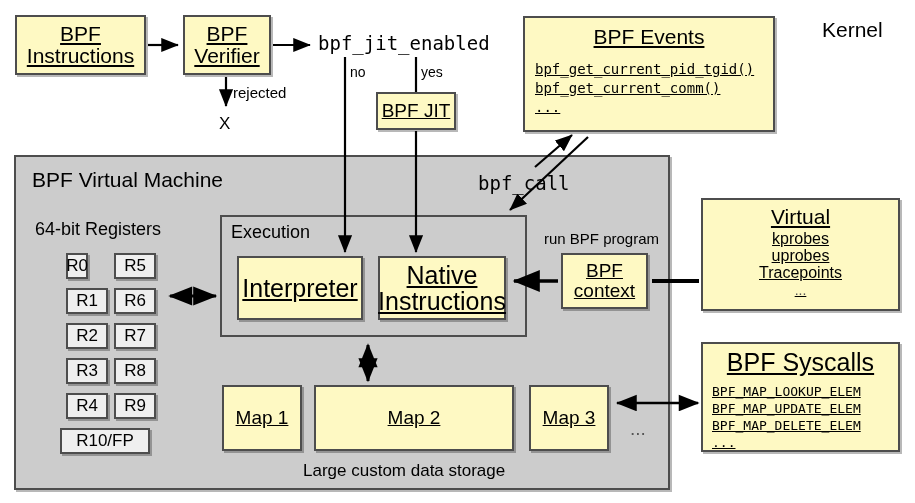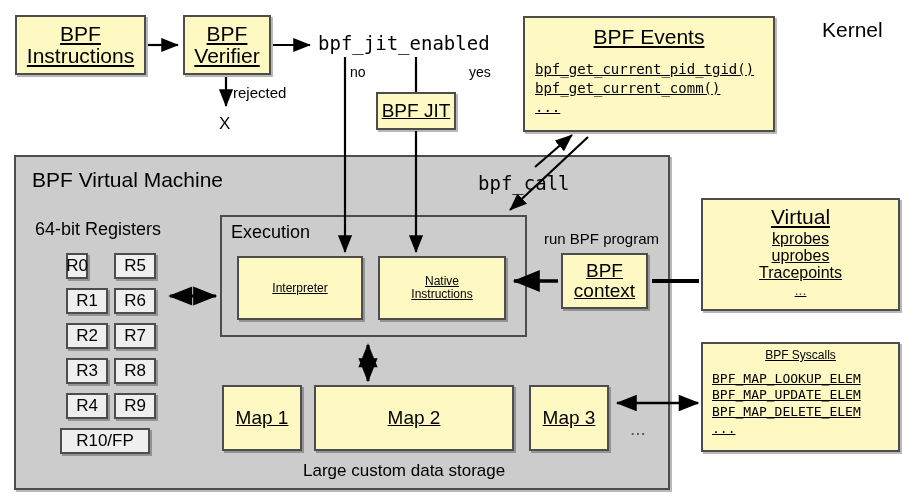--- a/index.html
+++ b/index.html
@@ -47,21 +47,21 @@
     z-index: 4;
   }
   .label {
     position: absolute;
     color: #000;
     white-space: nowrap;
     z-index: 8;
   }
   .mono { font-family: "DejaVu Sans Mono", "Liberation Mono", monospace; }
   .t21 { font-size: 21px; }
-  .t20 { font-size: 12px; }
+  .t20 { font-size: 25px; }
   .t19 { font-size: 19px; }
   .t18 { font-size: 18px; }
   .t17 { font-size: 17px; }
   .t16 { font-size: 16px; }
   .t15 { font-size: 15px; }
   .t14 { font-size: 14px; }
   .t13 { font-size: 13px; }
   .reg {
     position: absolute;
     box-sizing: border-box;
@@ -101,21 +101,21 @@
     <span class="t21">BPF</span>
     <span class="t21">Verifier</span>
   </div>
 
   <div class="label t15" style="left:233px; top:84px;">rejected</div>
   <div class="label t17" style="left:219px; top:114px;">X</div>
 
   <div class="label t19 mono" style="left:318px; top:32px;">bpf_jit_enabled</div>
 
   <div class="label t14" style="left:350px; top:64px;">no</div>
-  <div class="label t14" style="left:421px; top:64px;margin-left:48px;">yes</div>
+  <div class="label t14" style="left:421px; top:64px;">yes</div>
 
   <div class="box" style="left:376px; top:92px; width:80px; height:38px;">
     <span class="t19">BPF JIT</span>
   </div>
 
   <div class="box" style="left:523px; top:16px; width:252px; height:116px; justify-content:flex-start; align-items:stretch;">
     <div class="t21" style="text-align:center; margin-top:8px;">BPF Events</div>
     <div class="t14 mono" style="text-align:left; padding-left:10px; margin-top:12px; line-height:1.35;">bpf_get_current_pid_tgid()</div>
     <div class="t14 mono" style="text-align:left; padding-left:10px; line-height:1.35;">bpf_get_current_comm()</div>
     <div class="t14 mono" style="text-align:left; padding-left:10px; line-height:1.35;">...</div>

